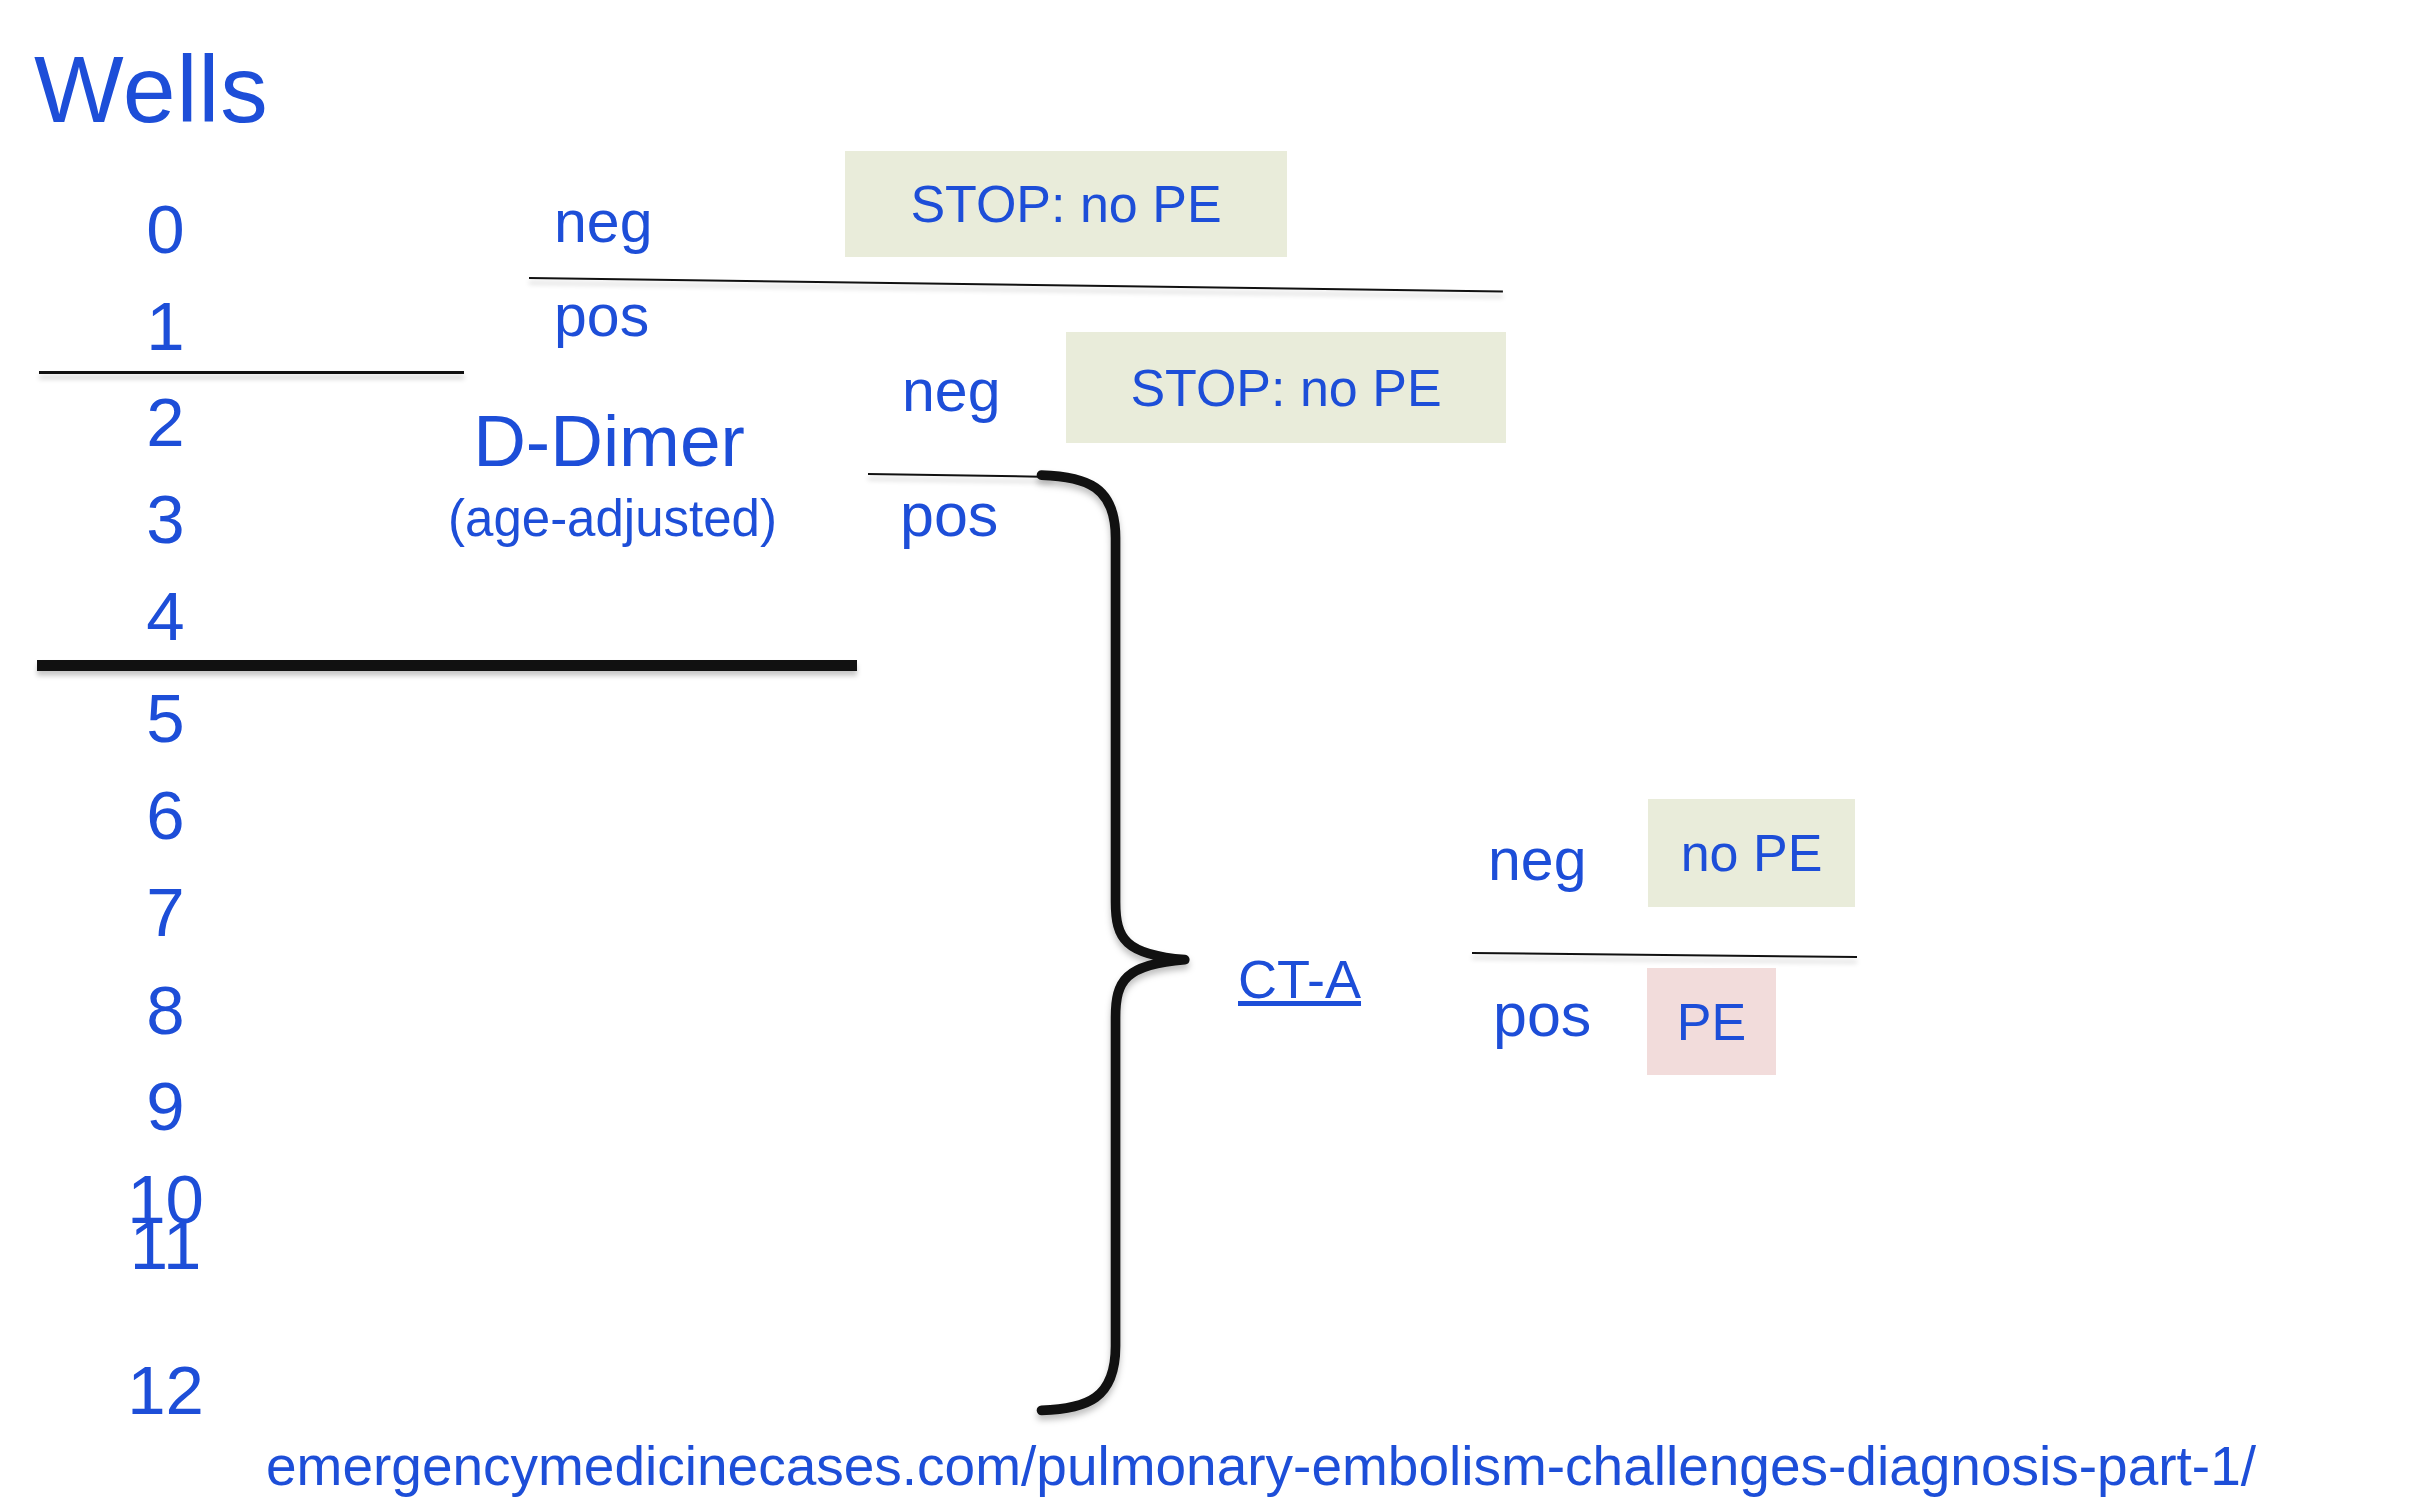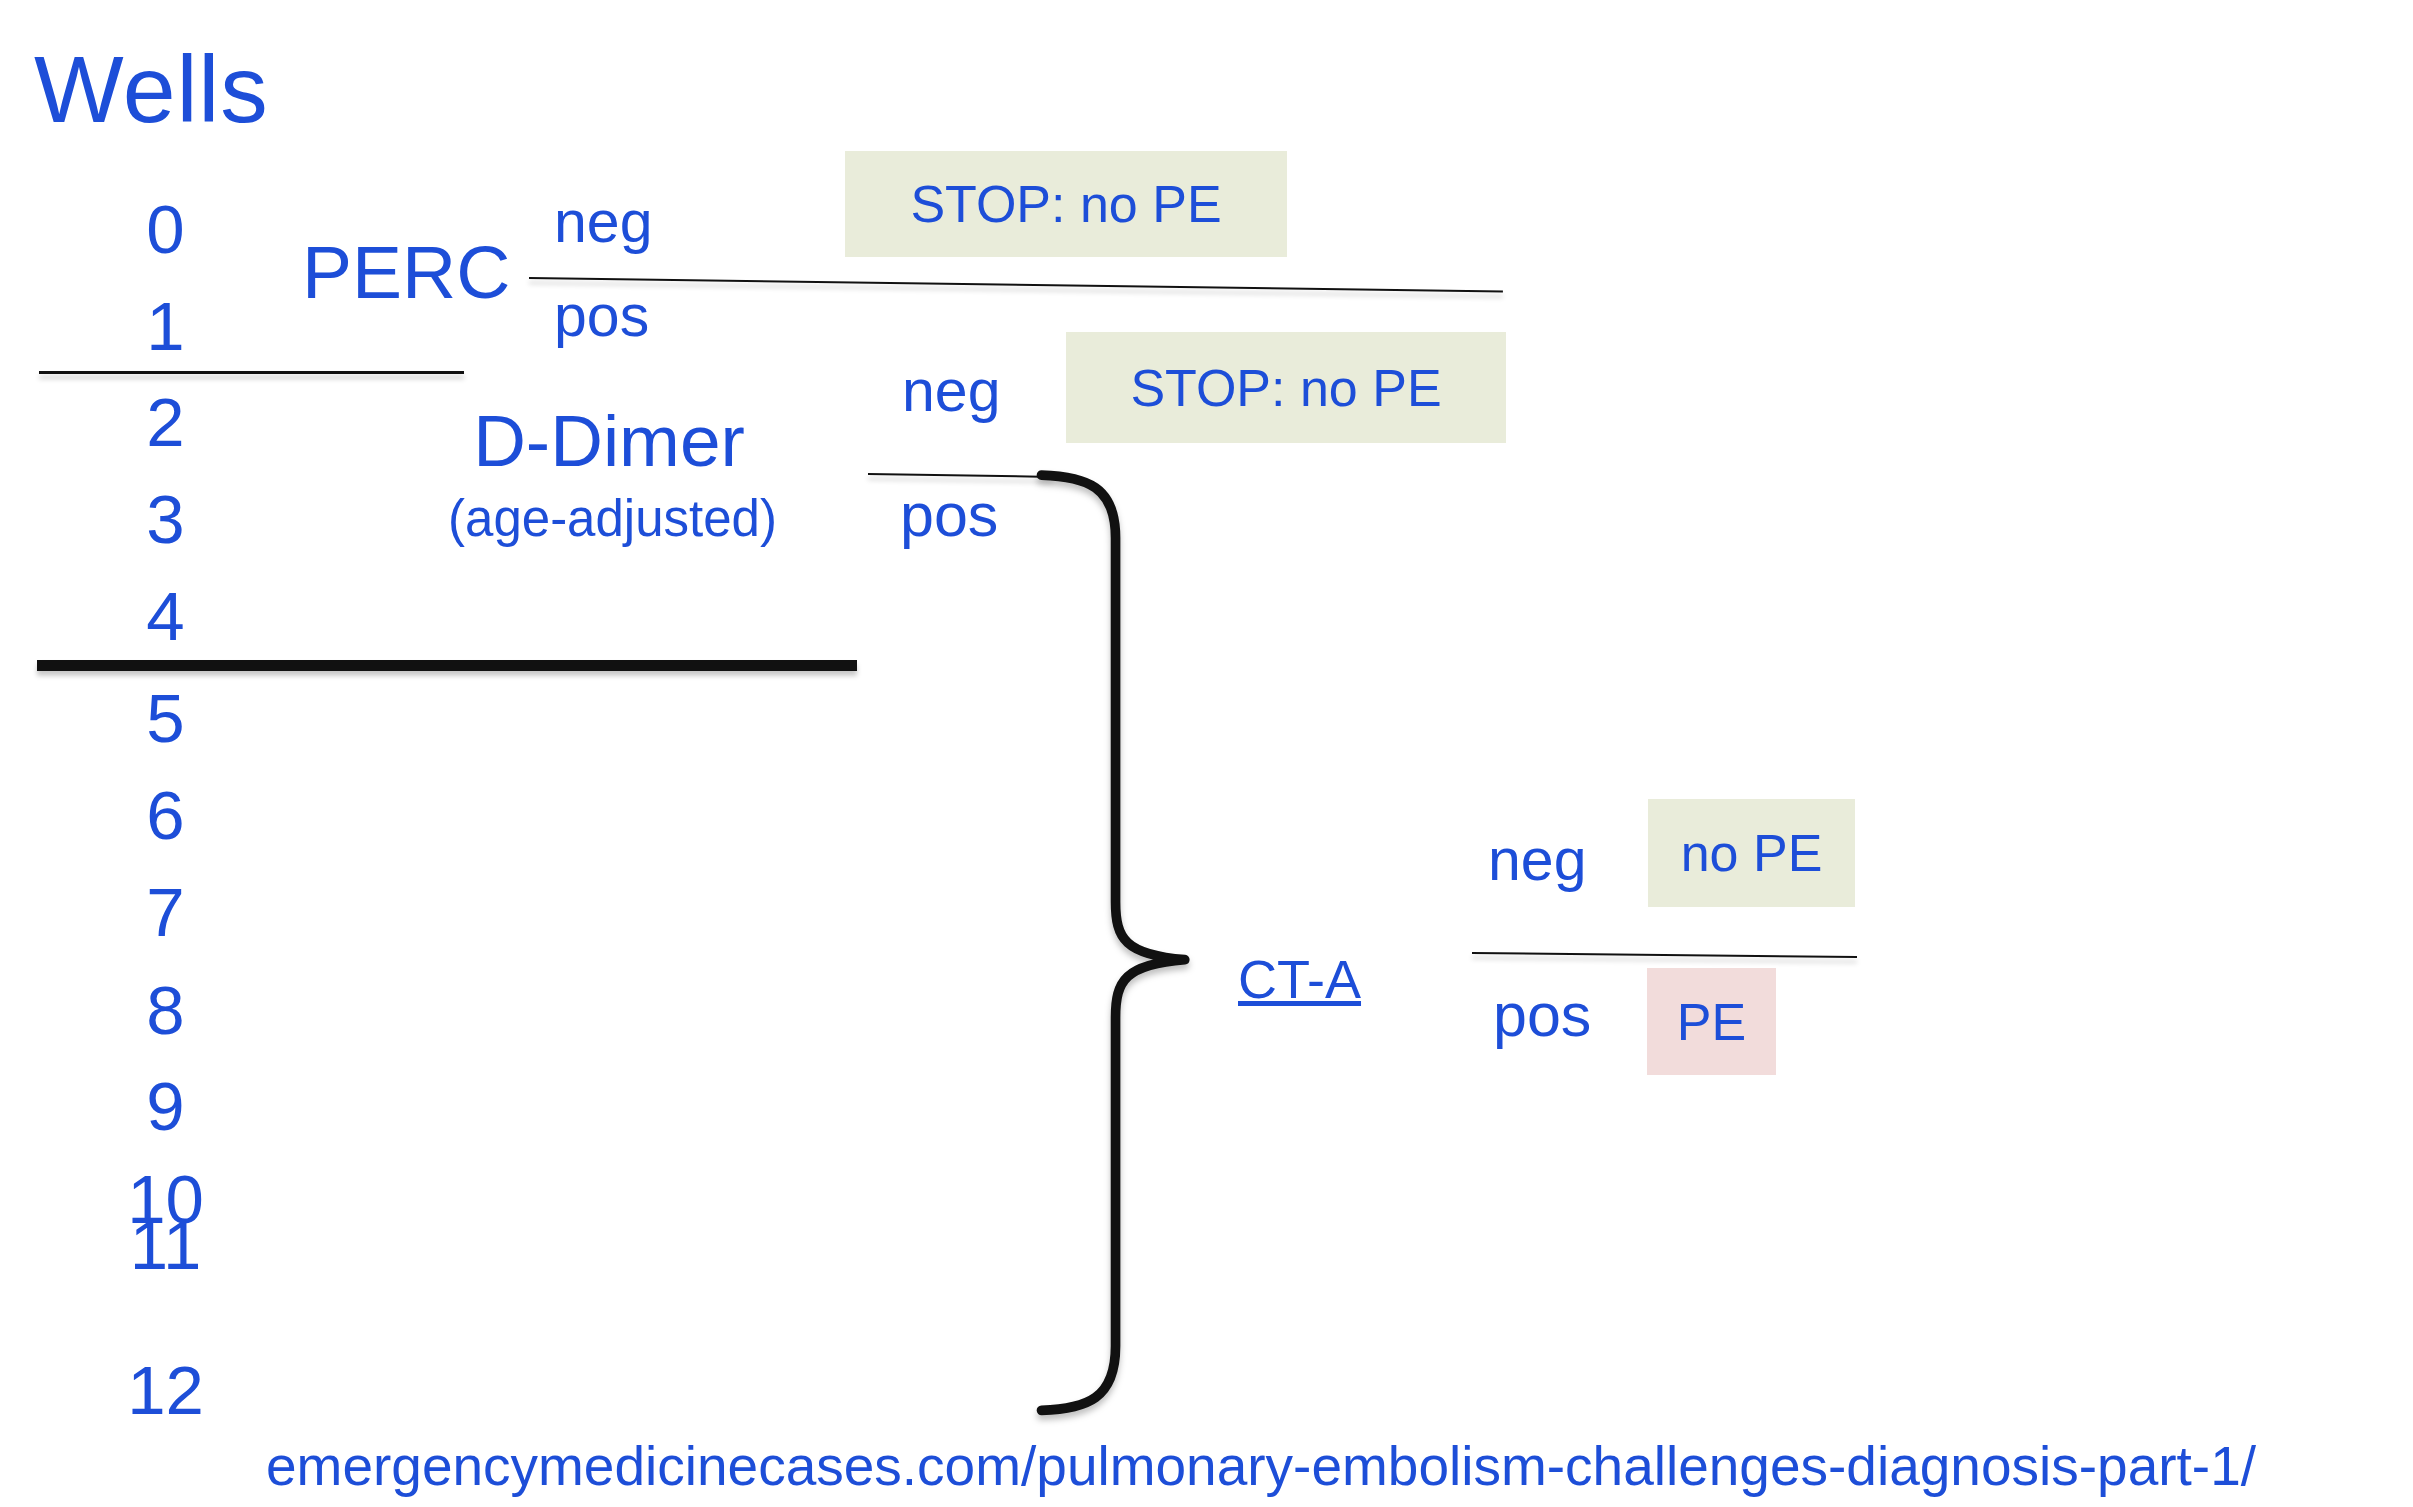--- a/index.html
+++ b/index.html
@@ -90,21 +90,20 @@
       <div class="score-num" style="top: 970px;">8</div>
       <div class="score-num" style="top: 1066px;">9</div>
       <div class="score-num" style="top: 1159px;">10</div>
       <div class="score-num" style="top: 1205px;">11</div>
       <div class="score-num" style="top: 1350px;">12</div>
     </div>
 
   <div class="hline" id="wells-low-line" style="background: rgb(17, 17, 17);"></div>
   <div class="hline" id="wells-high-line" style="background: rgb(17, 17, 17);"></div>
 
-  <div class="abs" id="perc-label">PERC</div>
   <div class="abs" id="perc-neg">neg</div>
   <div class="hline" id="perc-line" style="background: rgb(17, 17, 17);"></div>
   <div class="abs" id="perc-pos">pos</div>
   <div class="result-box" id="perc-stop-box" style="background: rgb(233, 236, 218);">
     <span>STOP: no PE</span>
   </div>
 
   <div class="abs" id="ddimer-label">D-Dimer</div>
   <div class="abs" id="ddimer-sub">(age-adjusted)</div>
   <div class="abs" id="ddimer-neg">neg</div>

